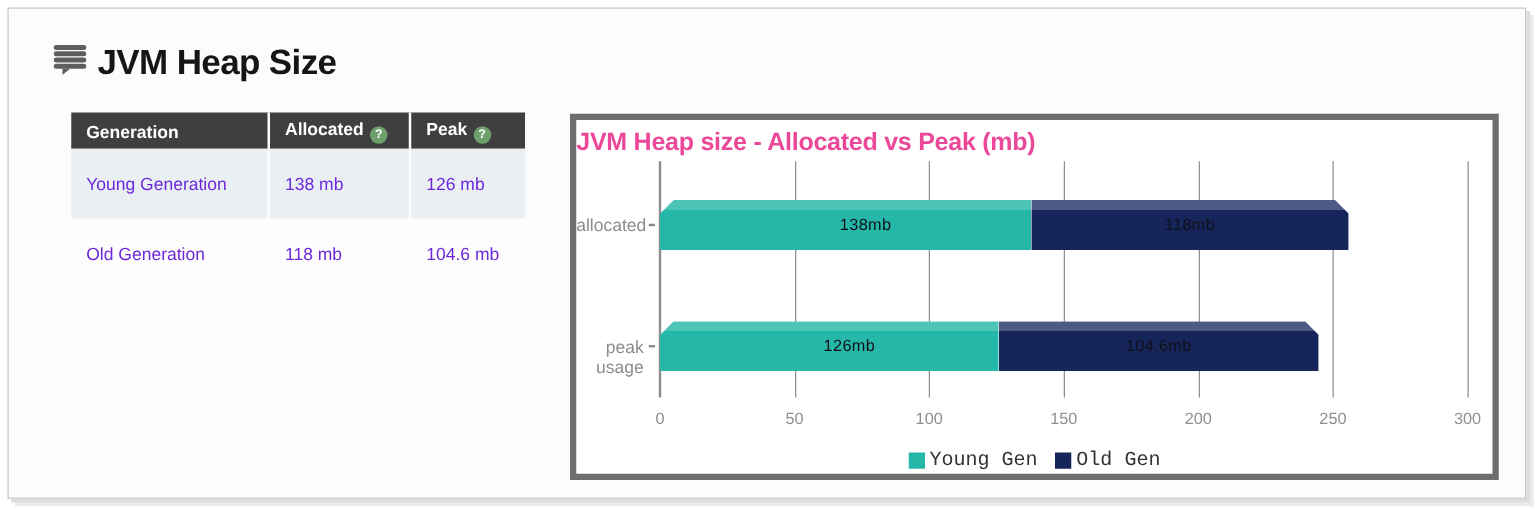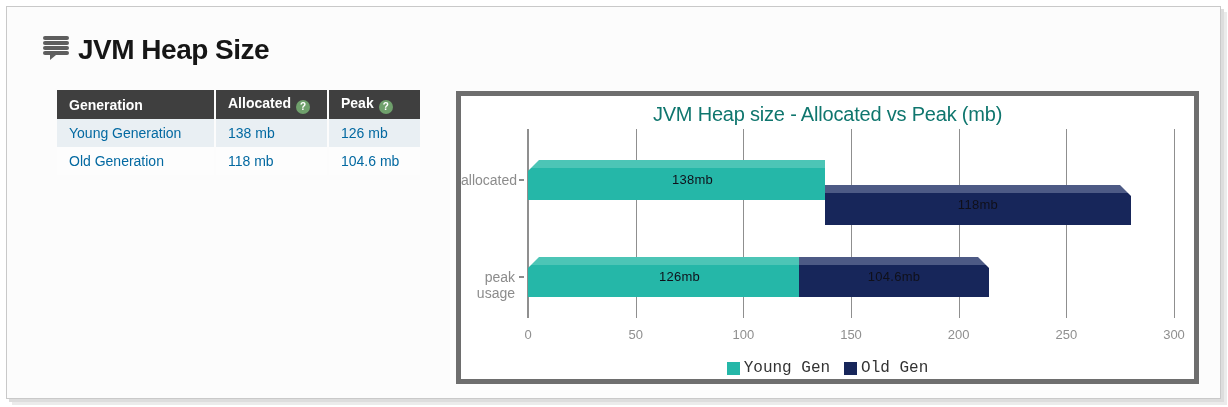--- a/index.html
+++ b/index.html
@@ -20,41 +20,41 @@
   .page-title { font-size:28px; font-weight:bold; color:#161616; letter-spacing:-0.5px; }
 
   
   .heap-table { position:absolute; left:50px; top:83px; border-collapse:collapse; font-size:14px; }
   .heap-table th {
     background:#3f3f3f; color:#ffffff; font-weight:bold; text-align:left;
     height:29px; padding:0 10px 0 12px; border-left:2px solid #fcfcfc;
   }
   .heap-table th:first-child { border-left:none; }
   .heap-table td {
-    height:28px; padding:0 10px 0 12px; color:#0369a1;
+    height:56px; padding:0 10px 0 12px; color:#6d28d9;
     border-left:2px solid #fcfcfc;
   }
   .heap-table td:first-child { border-left:none; }
   .heap-table tr.alt td { background:#e9eff3; }
   .heap-table tr.plain td { background:#fdfdfd; }
   .col-gen{width:158px} .col-alloc{width:113px} .col-peak{width:92px}
   .help-icon {
     display:inline-block; width:14px; height:14px; border-radius:50%;
     background:#6fa06c; color:#ffffff; font-size:10px; font-weight:bold;
     text-align:center; line-height:14px; margin-left:5px; vertical-align:-2px;
   }
 
   
   .chart-panel {
     position:absolute; left:449px; top:84px; width:743px; height:293px;
     background:#ffffff; border:5px solid #6e6e6e;
   }
   .chart-title {
-    position:absolute; left:0; right:0; top:7px; text-align:center;
-    font-size:20px; font-weight:normal; color:#0f766e; letter-spacing:-0.2px;
+    position:absolute; left:0; right:0; top:7px; 
+    font-size:20px; font-weight:bold; color:#ec4899; letter-spacing:-0.2px;
   }
   .gridline { position:absolute; background:#8f8f8f; }
   .xtick-label { position:absolute; transform:translateX(-50%);
     font-size:13px; color:#8f8f8f; }
   .ytick-label { position:absolute; text-align:right; font-size:14px; color:#8c8c8c; }
   .ytick-dash { position:absolute; width:5px; height:2px; background:#8c8c8c; }
   .bar-seg { position:absolute; height:40px; }
   .bar-seg .seg-label {
     display:block; width:100%; text-align:center; line-height:40px;
     font-size:13px; color:#10101a; letter-spacing:0.3px;
@@ -132,26 +132,26 @@
       <div class="xtick-label" style="left: 497.667px; top: 231px;">200</div>
       <div class="gridline" style="left: 605.333px; top: 33px; width: 1px; height: 189px;"></div>
       <div class="xtick-label" style="left: 605.333px; top: 231px;">250</div>
       <div class="gridline" style="left: 713px; top: 33px; width: 1px; height: 189px;"></div>
       <div class="xtick-label" style="left: 713px; top: 231px;">300</div>
       <div class="ytick-label" style="left: 0px; width: 54px; top: 76px;">allocated</div>
       <div class="ytick-dash" style="left: 58px; top: 83px;"></div>
       <div class="bar-seg seg-first" style="left: 67px; top: 64px; width: 297px; background: linear-gradient(rgb(76, 197, 182) 0px, rgb(76, 197, 182) 8px, rgb(37, 183, 168) 8px);">
         <span class="seg-label">138mb</span>
       </div>
-      <div class="bar-seg seg-last" style="left: 364px; top: 64px; width: 306px; background: linear-gradient(rgb(77, 90, 133) 0px, rgb(77, 90, 133) 8px, rgb(23, 38, 90) 8px); margin-top: 25px;">
+      <div class="bar-seg seg-last" style="left: 364px; top: 64px; width: 254px; background: linear-gradient(rgb(77, 90, 133) 0px, rgb(77, 90, 133) 8px, rgb(23, 38, 90) 8px);">
         <span class="seg-label">118mb</span>
       </div>
       <div class="ytick-label" style="left: 0px; width: 54px; top: 173px;">peak usage</div>
       <div class="ytick-dash" style="left: 58px; top: 180px;"></div>
       <div class="bar-seg seg-first" style="left: 67px; top: 161px; width: 271px; background: linear-gradient(rgb(76, 197, 182) 0px, rgb(76, 197, 182) 8px, rgb(37, 183, 168) 8px);">
         <span class="seg-label">126mb</span>
       </div>
-      <div class="bar-seg seg-last" style="left: 338px; top: 161px; width: 190px; background: linear-gradient(rgb(77, 90, 133) 0px, rgb(77, 90, 133) 8px, rgb(23, 38, 90) 8px);">
+      <div class="bar-seg seg-last" style="left: 338px; top: 161px; width: 256px; background: linear-gradient(rgb(77, 90, 133) 0px, rgb(77, 90, 133) 8px, rgb(23, 38, 90) 8px);">
         <span class="seg-label">104.6mb</span>
       </div>
     </div>
 
 </div>
 
 </body></html>

